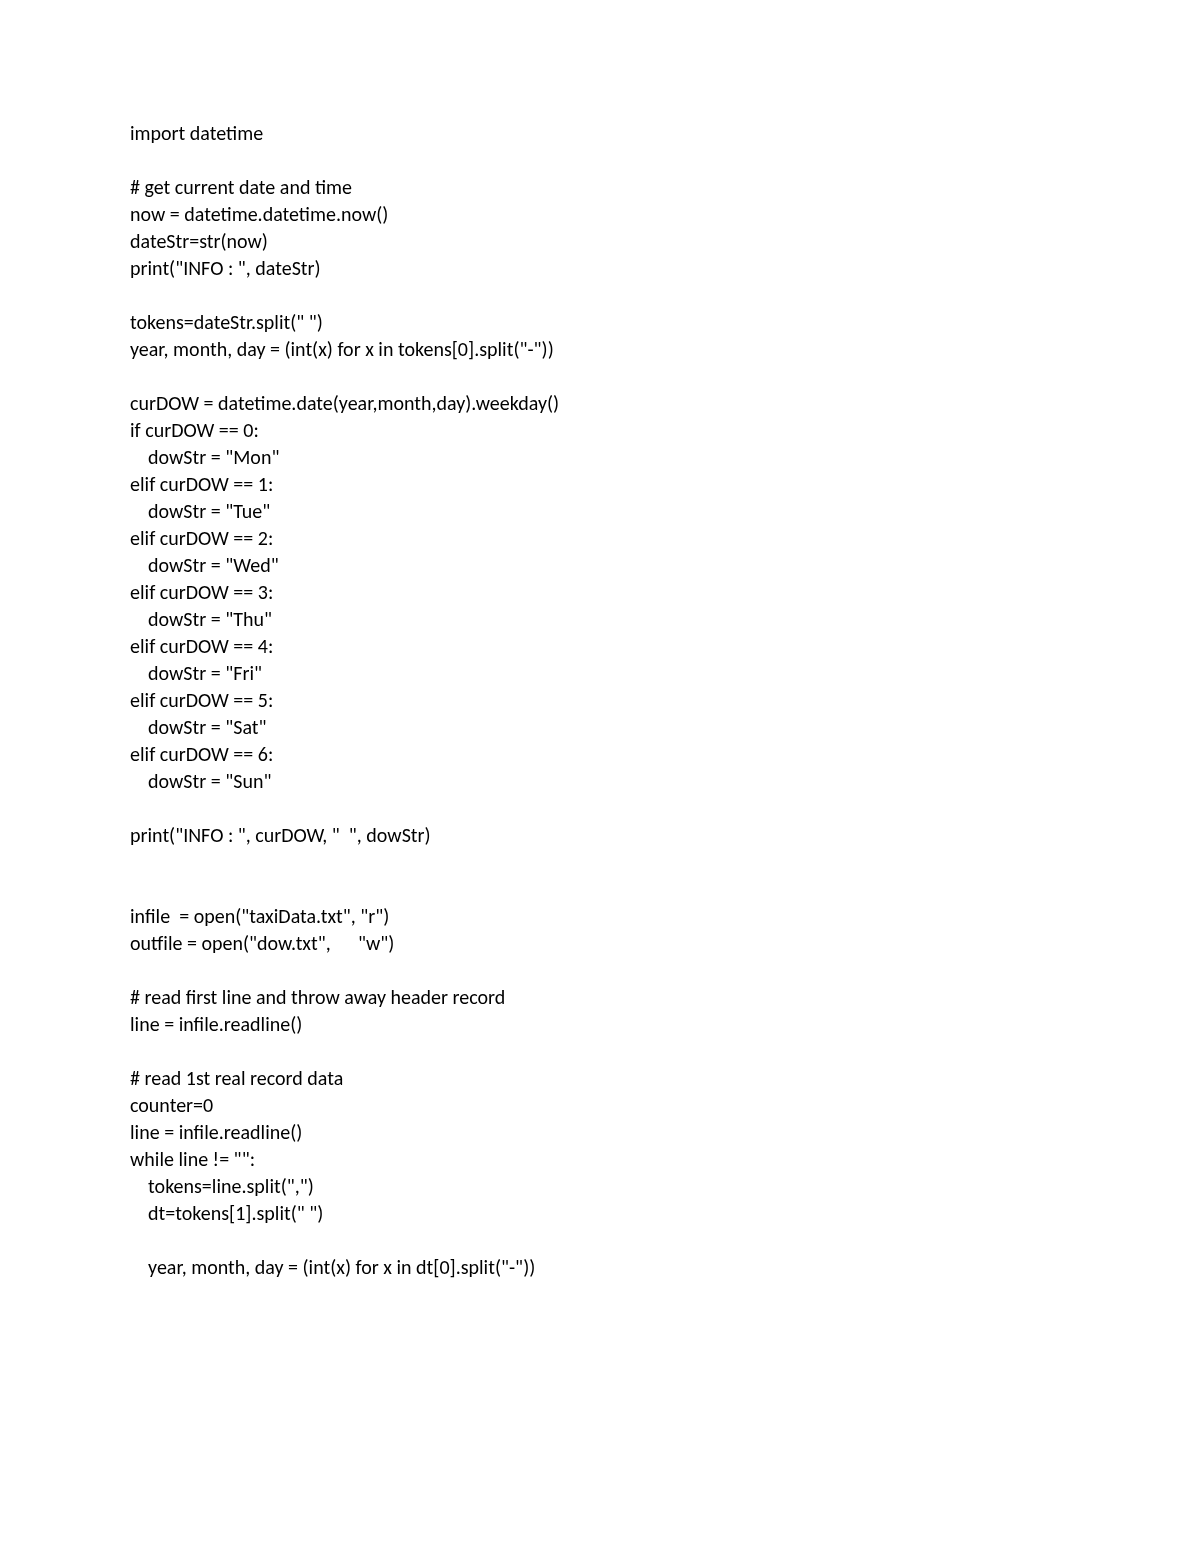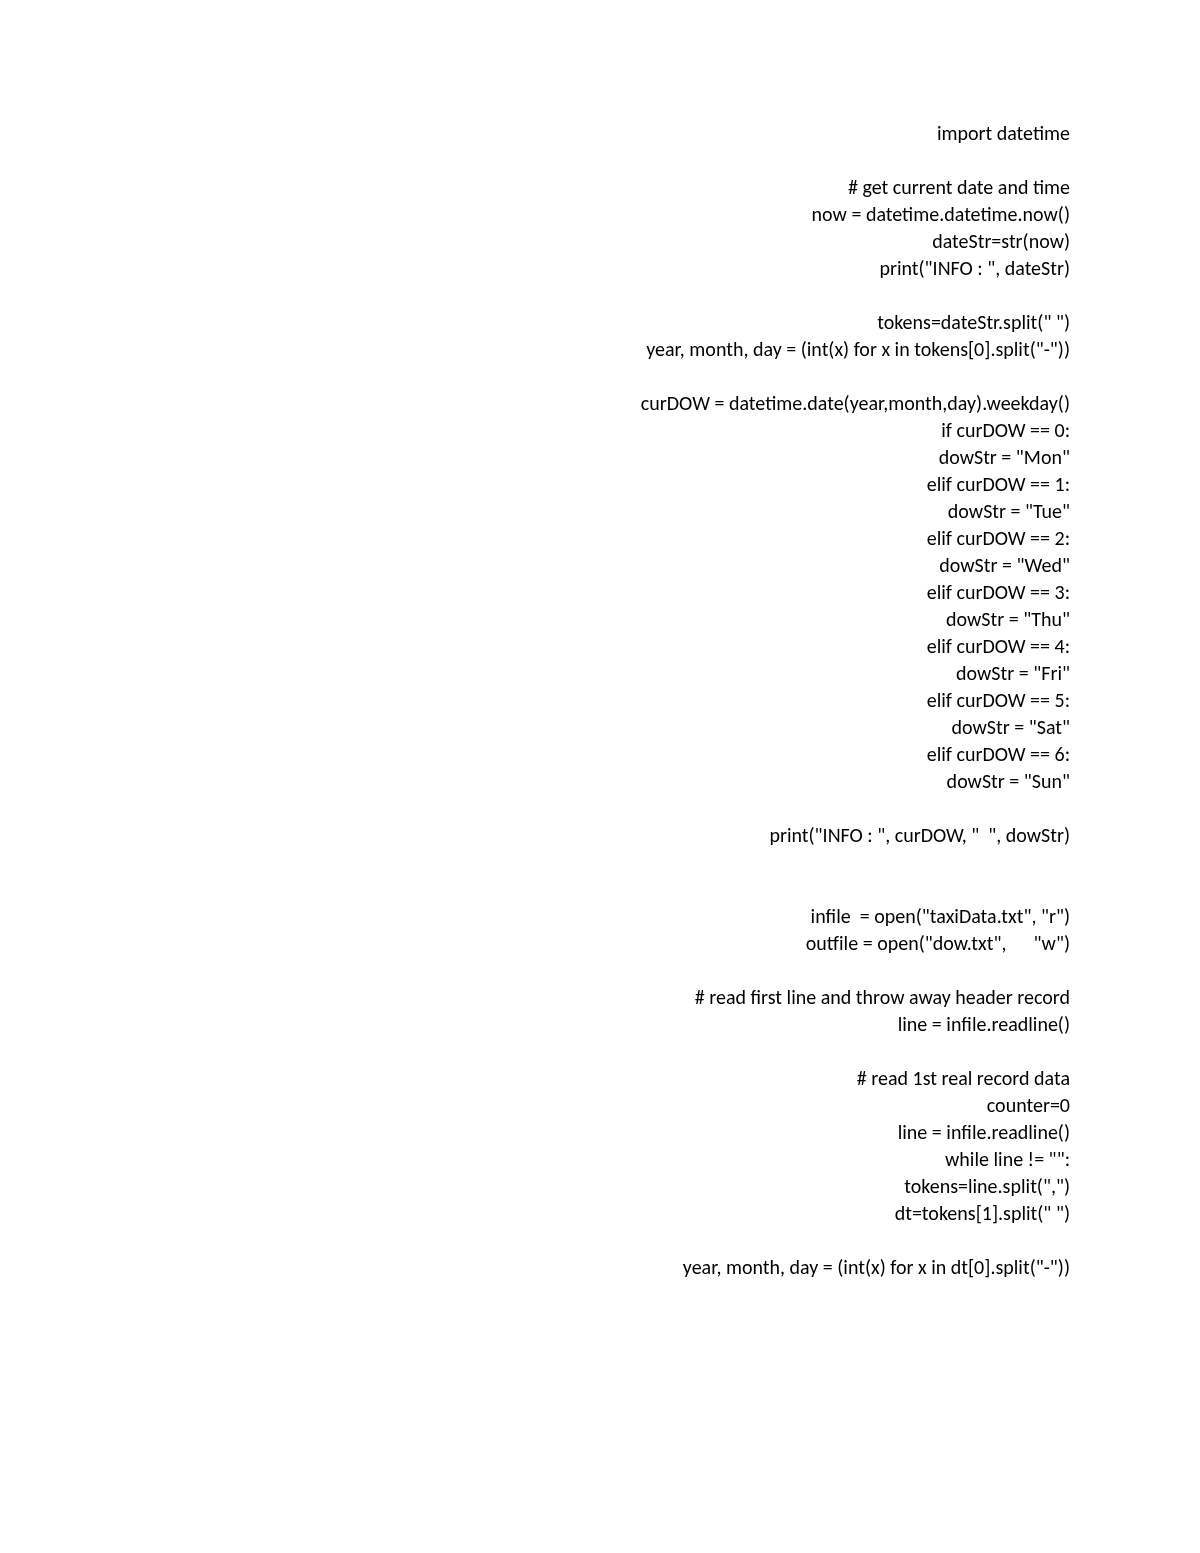--- a/index.html
+++ b/index.html
@@ -14,21 +14,20 @@
   .page {
     width: 1200px;
     min-height: 1553px;
     padding: 120px 130px 100px 130px;
     box-sizing: border-box;
     background: #ffffff;
   }
   .code {
     white-space: pre;
     font-family: Calibri, "Segoe UI", Arial, sans-serif;
-    text-align: right;
   }
 </style>
 </head>
 <body>
 
 <div class="page">
   <div class="code" id="code-block">import datetime
 
 # get current date and time
 now = datetime.datetime.now()

